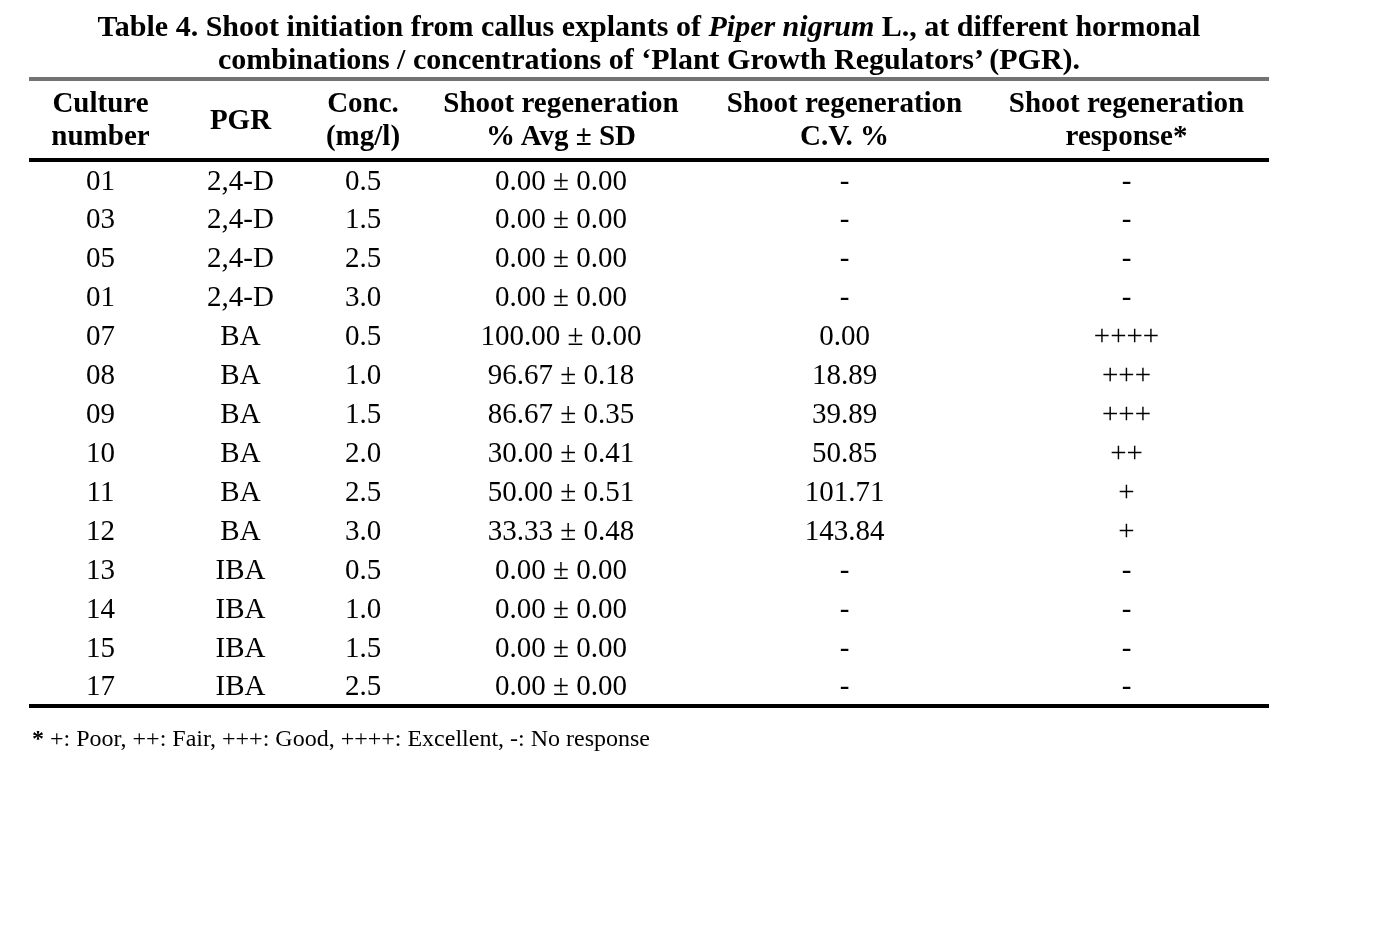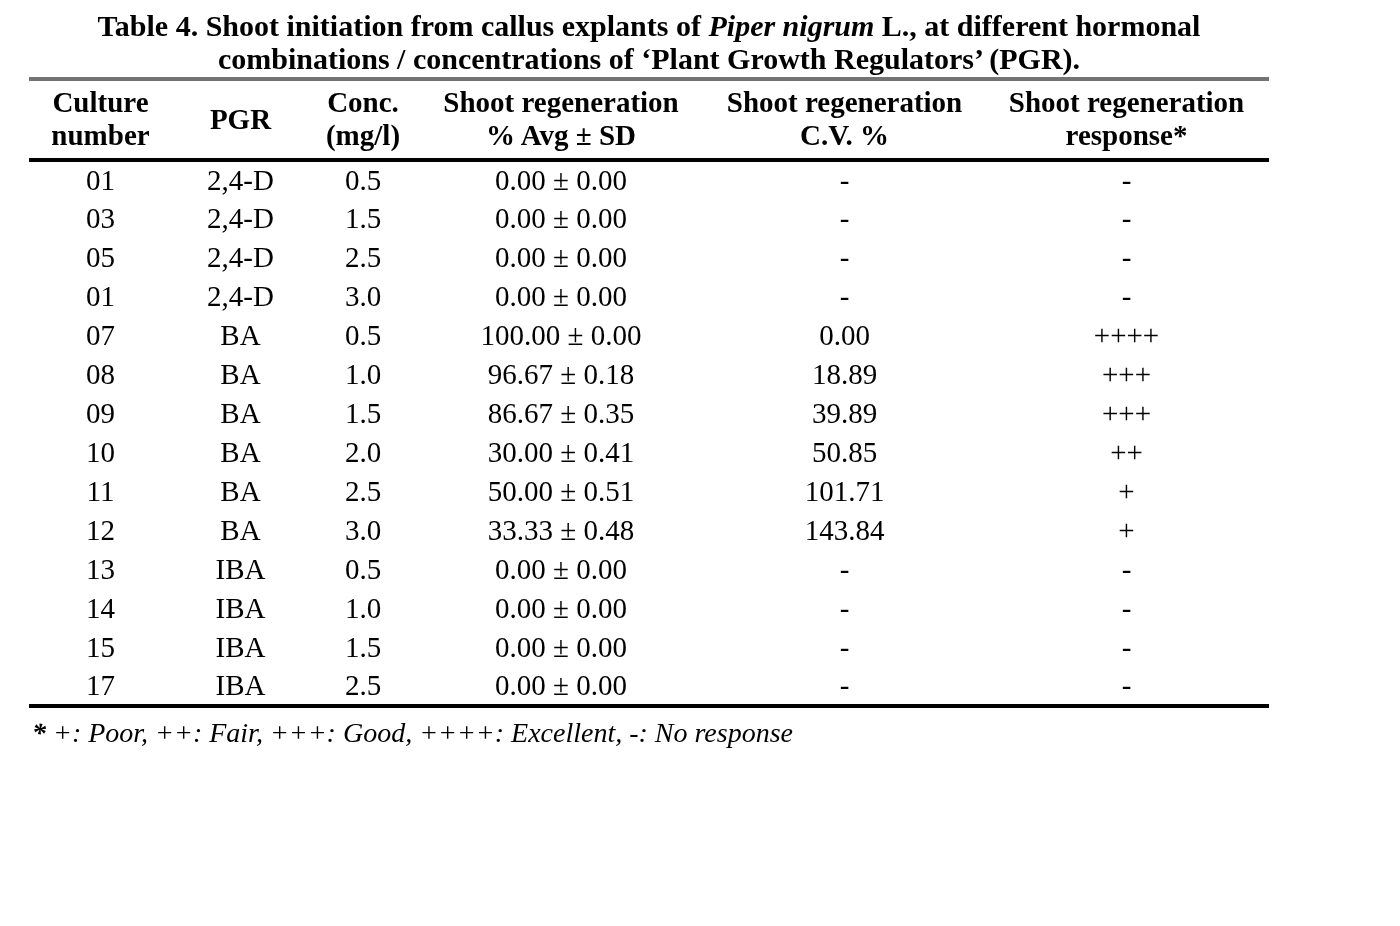--- a/index.html
+++ b/index.html
@@ -47,24 +47,23 @@
   }
   th .h-line { line-height: 33px; white-space: nowrap; }
   td {
     text-align: center;
     vertical-align: middle;
     font-size: 29px;
     height: 39px;
     white-space: nowrap;
   }
   .footnote {
-    font-size: 28px;
-    padding-top: 9px;
+    font-size: 24px;
+    padding-top: 17px;
     padding-left: 3px;
-    font-style: italic;
   }
   .footnote .marker { font-weight: bold; }
 </style>
 </head>
 <body>
 
 <div class="sheet">
   <div class="content">
 
     <div class="title">

